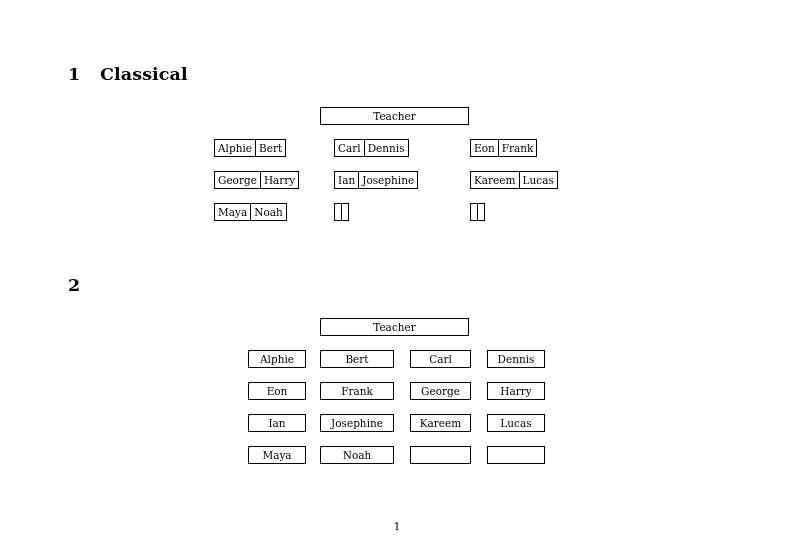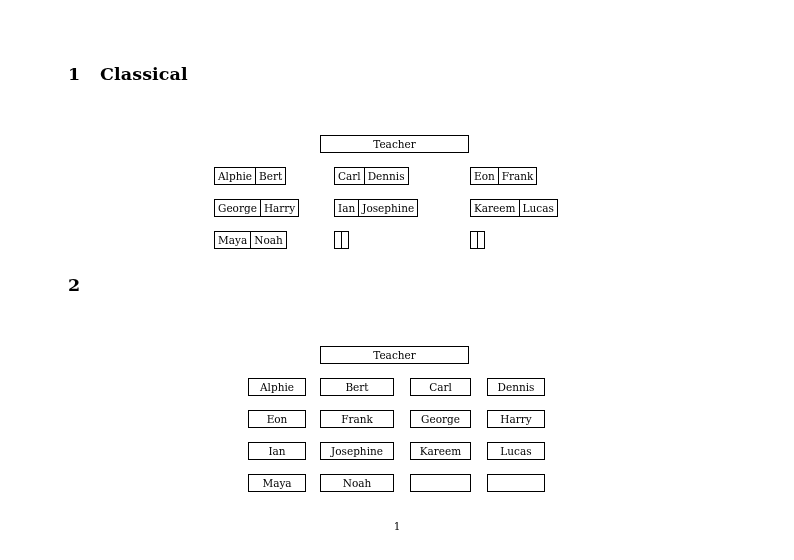--- a/index.html
+++ b/index.html
@@ -41,21 +41,20 @@
   #heading-classical   { left: 68px; top: 64px; }
   #heading-distributed { left: 68px; top: 275px; }
 
   
   .tbl {
     position: absolute;
     border-collapse: collapse;
     table-layout: fixed;
     font-size: 10.5px;
     line-height: 1;
-    margin-top: 28px;
   }
   .tbl td {
     border: 1px solid #000000;
     height: 16px;
     padding: 0 3px;
     text-align: center;
     vertical-align: middle;
     white-space: nowrap;
     font-size: 10.5px;
   }

